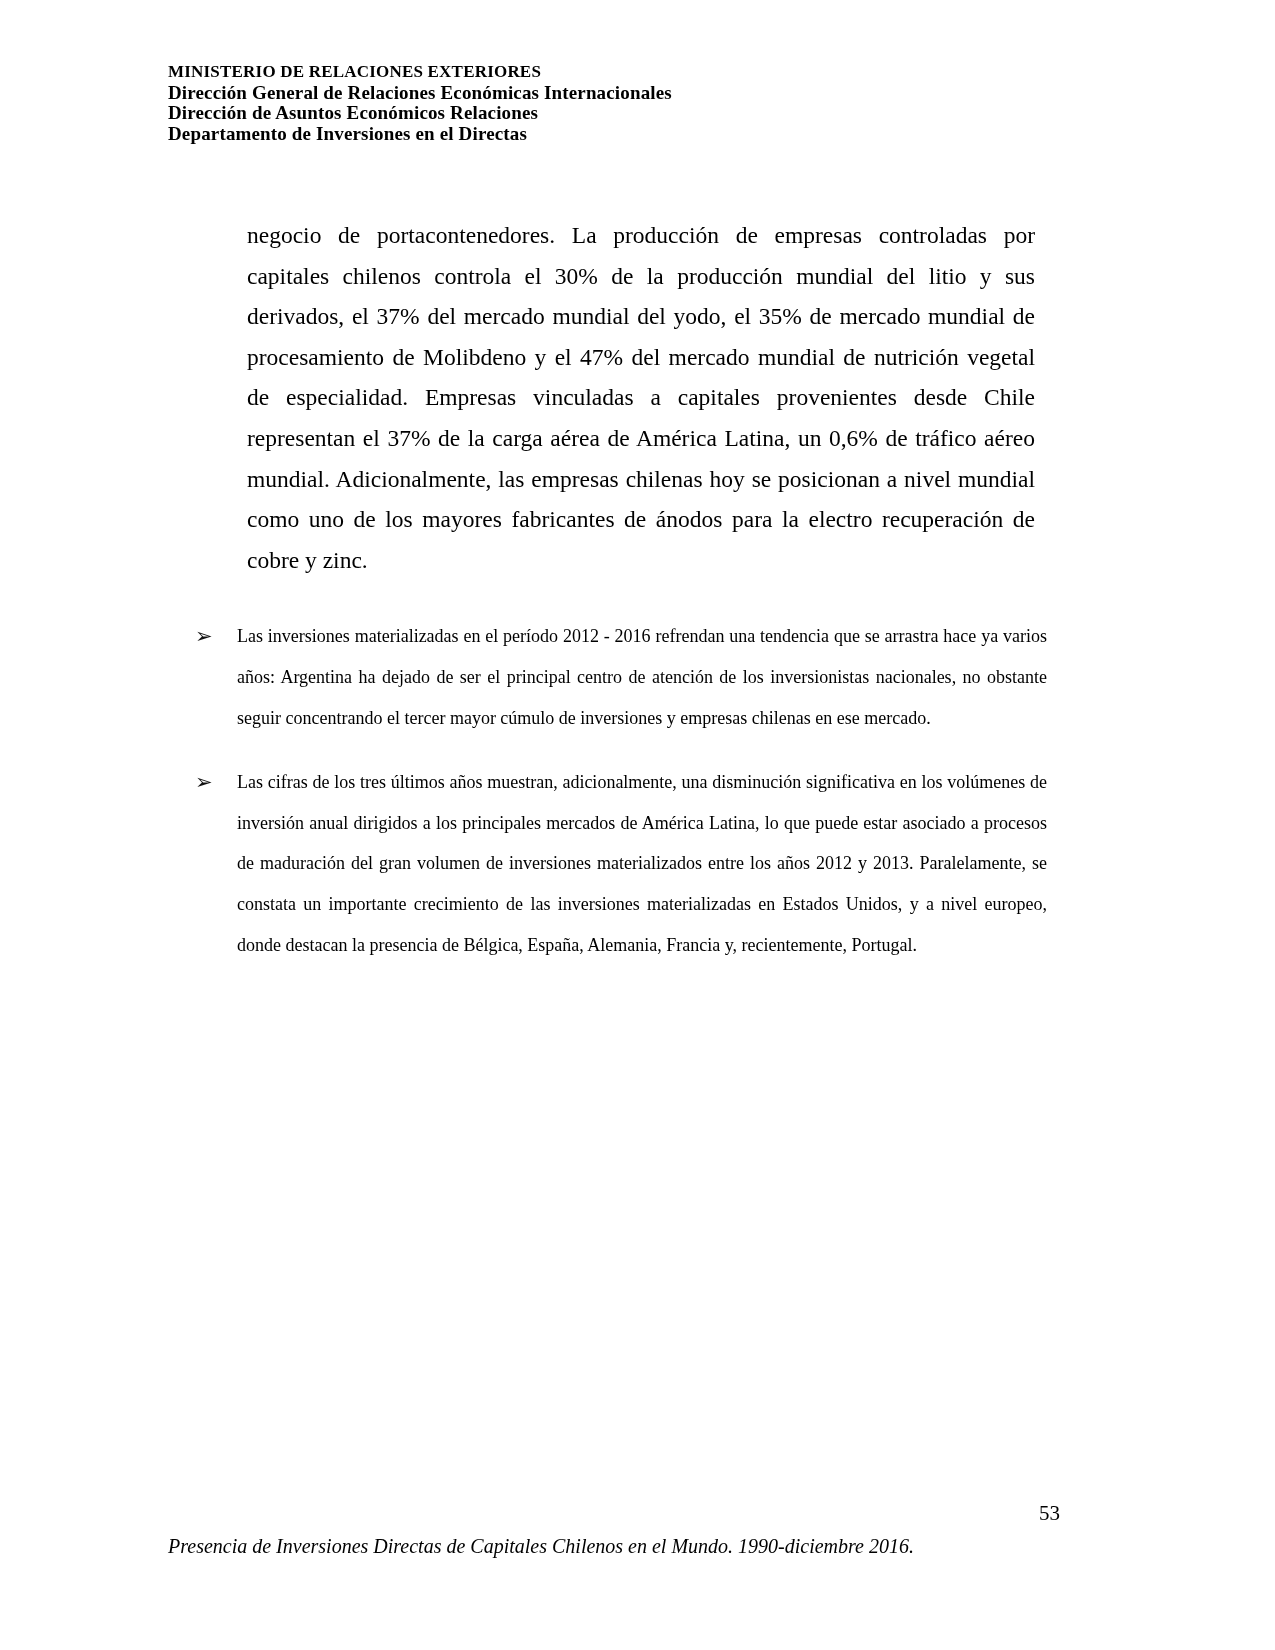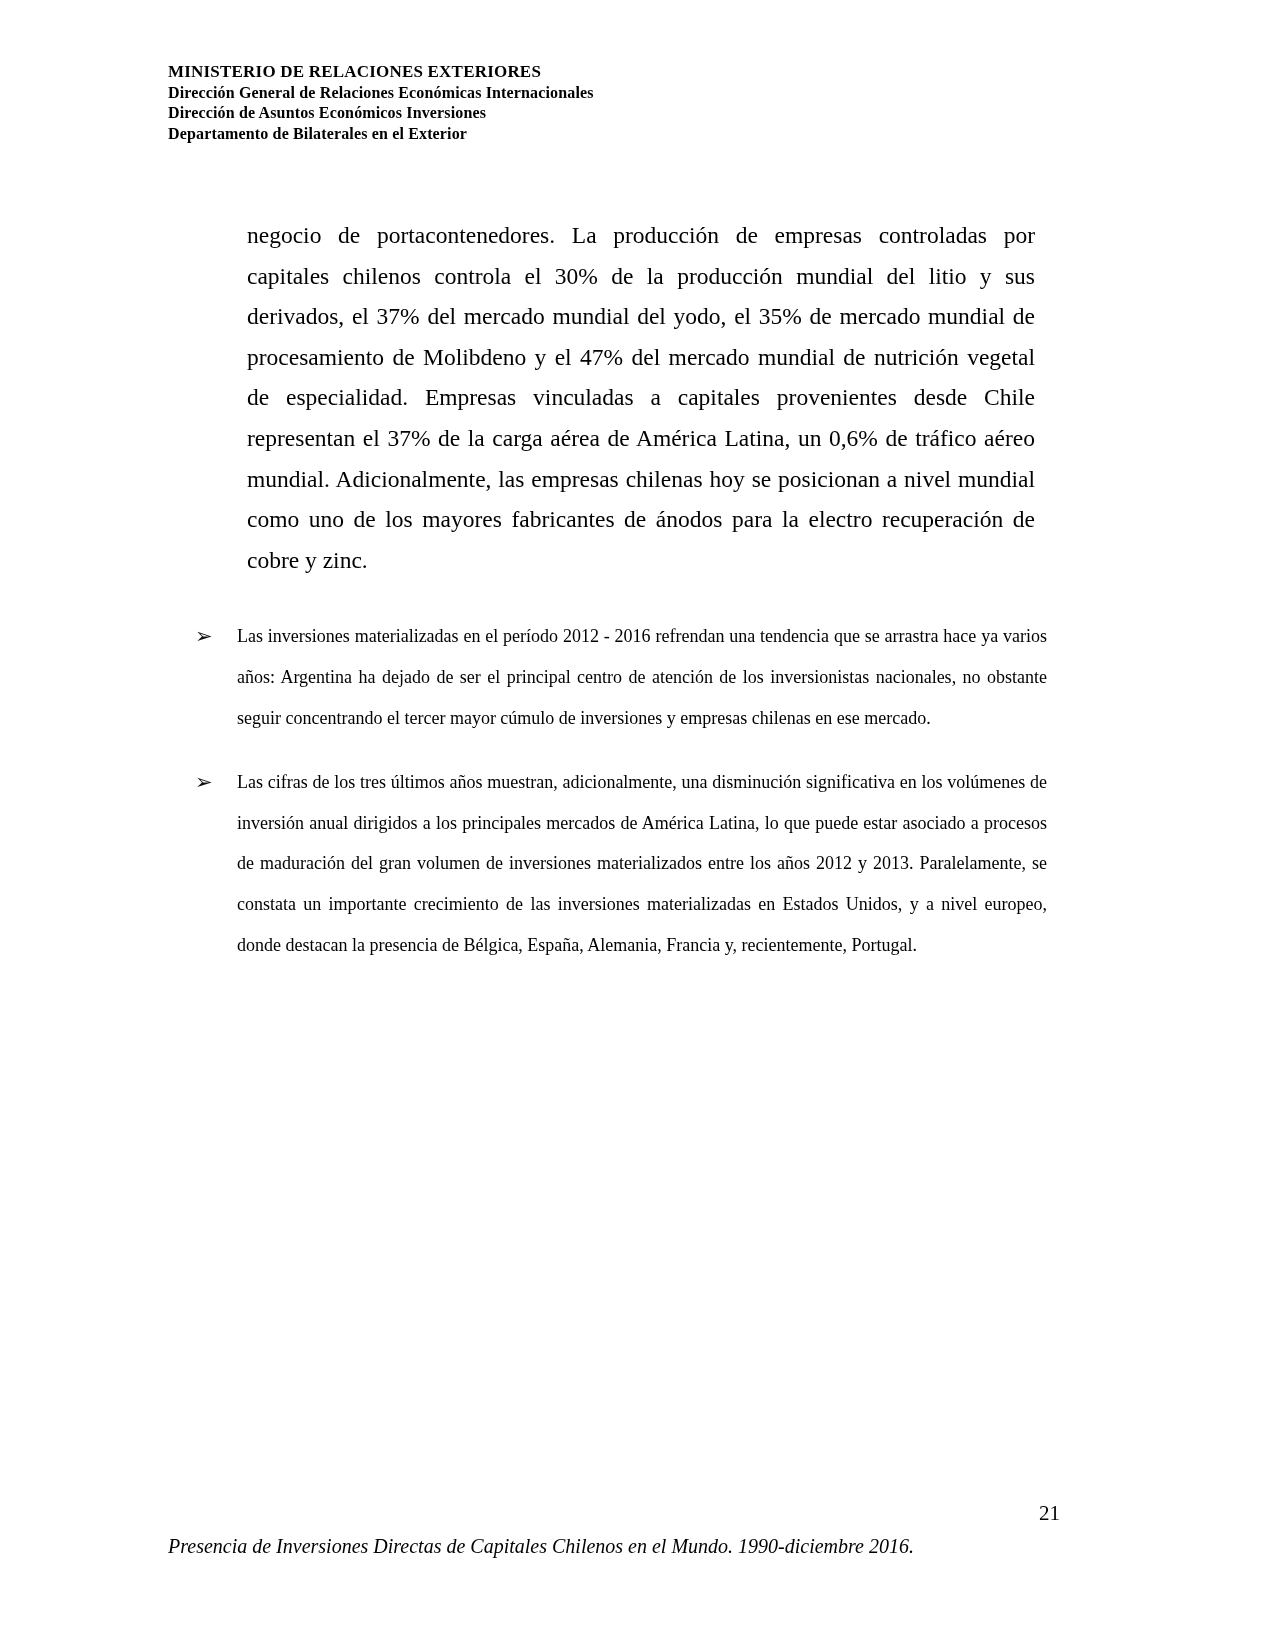--- a/index.html
+++ b/index.html
@@ -25,21 +25,21 @@
 
   
   .header {
     position: absolute;
     left: 168px;
     top: 62px;
     width: 880px;
   }
   .header-line {
     font-weight: bold;
-    font-size: 16px;
+    font-size: 19px;
     line-height: 20.5px;
     letter-spacing: 0.15px;
     white-space: nowrap;
   }
   .header-line.main {
     font-size: 17px;
     letter-spacing: 0.2px;
   }
 
   
@@ -122,22 +122,22 @@
   }
 </style>
 </head>
 <body>
 
 <div class="page">
 
   <div class="header">
     <div class="header-line main">MINISTERIO DE RELACIONES EXTERIORES</div>
     <div class="header-line">Dirección General de Relaciones Económicas Internacionales</div>
-    <div class="header-line">Dirección de Asuntos Económicos Inversiones</div>
-    <div class="header-line">Departamento de Bilaterales en el Exterior</div>
+    <div class="header-line">Dirección de Asuntos Económicos Relaciones</div>
+    <div class="header-line">Departamento de Inversiones en el Directas</div>
   </div>
 
   <div class="body-area">
 
     <p class="para">negocio de portacontenedores. La producción de empresas controladas por capitales chilenos controla el 30% de la producción mundial del litio y sus derivados, el 37% del mercado mundial del yodo, el 35% de mercado mundial de procesamiento de Molibdeno y el 47% del mercado mundial de nutrición vegetal de especialidad. Empresas vinculadas a capitales provenientes desde Chile representan el 37% de la carga aérea de América Latina, un 0,6% de tráfico aéreo mundial. Adicionalmente, las empresas chilenas hoy se posicionan a nivel mundial como uno de los mayores fabricantes de ánodos para la electro recuperación de cobre y zinc.</p>
 
     <div class="spacer-gap"></div>
 
     <ul class="bullet-list">
 
@@ -153,17 +153,17 @@
       <li class="bullet-item">
         <div class="bullet-row">
           <span class="bullet-marker">➢</span>
           <span class="bullet-text">Las cifras de los tres últimos años muestran, adicionalmente, una disminución significativa en los volúmenes de inversión anual dirigidos a los principales mercados de América Latina, lo que puede estar asociado a procesos de maduración del gran volumen de inversiones materializados entre los años 2012 y 2013. Paralelamente, se constata un importante crecimiento de las inversiones materializadas en Estados Unidos, y a nivel europeo, donde destacan la presencia de Bélgica, España, Alemania, Francia y, recientemente, Portugal.</span>
         </div>
       </li>
 
     </ul>
   </div>
 
-  <div class="page-number">21</div>
+  <div class="page-number">53</div>
 
   <div class="footer">Presencia de Inversiones Directas de Capitales Chilenos en el Mundo. 1990-diciembre 2016.</div>
 
 </div>
 
 </body></html>

